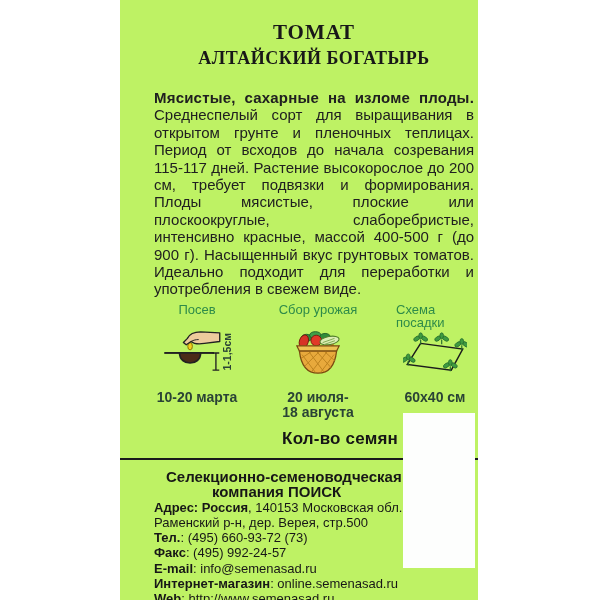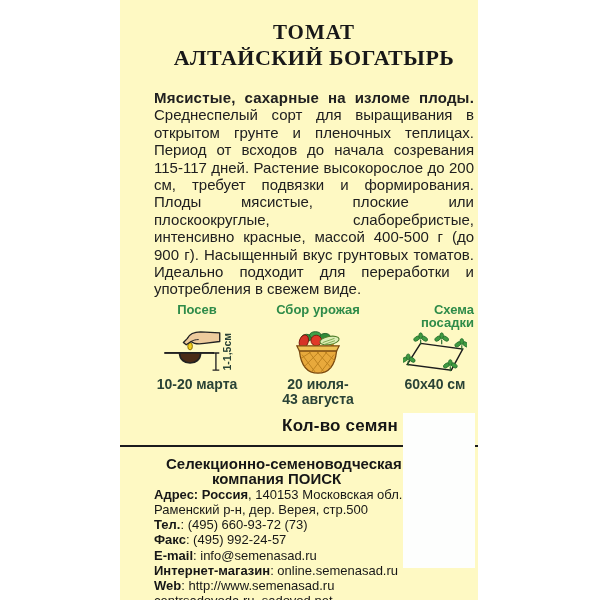--- a/index.html
+++ b/index.html
@@ -4,66 +4,66 @@
 <style>
   html,body{margin:0;padding:0;}
   body{
     width:600px;height:600px;position:relative;overflow:hidden;
     background:#ffffff;
     font-family:"Liberation Sans", sans-serif;
     color:#1e1e1e;
   }
   .packet{
     position:absolute;left:120px;top:0;width:358px;height:600px;
-    background:#fef9c3;
+    background:#bef264;
   }
   .content{
     position:absolute;left:34px;top:0;width:320px;
     padding-top:20px;box-sizing:border-box;
   }
   .title{
     font-family:"Liberation Serif", serif;
     font-size:21px;line-height:25px;font-weight:600;
     text-align:center;letter-spacing:1px;color:#181818;
   }
   .variety{
     font-family:"Liberation Serif", serif;
-    font-size:22px;line-height:26px;font-weight:700;
+    font-size:18px;line-height:26px;font-weight:700;
     text-align:center;letter-spacing:.5px;color:#181818;
   }
   .desc{
     margin:18px 0 0 0;
     font-size:15px;line-height:17.4px;
     text-align:justify;color:#202020;
   }
   .desc b{letter-spacing:.2px;}
   
   .icons-row{
     margin-top:5px;display:flex;justify-content:space-between;align-items:flex-start;
   }
   .icol{display:flex;flex-direction:column;align-items:center;}
   .icol-1{width:86px;}
   .icol-2{width:72px;}
   .icol-3{width:84px;}
   .icol-4{width:78px;}
   .ilabel{
-    font-size:13px;line-height:13.5px;font-weight:700;
-    color:#2e8b49;text-align:right;min-height:27px;
+    font-size:13px;line-height:13.5px;font-weight:400;
+    color:#2e8b49;text-align:left;min-height:27px;
   }
   .iicon{height:44px;display:flex;align-items:center;justify-content:center;}
   .sow-wrap{display:flex;align-items:center;}
   .depth-note{
     writing-mode:vertical-rl;transform:rotate(180deg);
     font-size:10.5px;font-weight:700;color:#2a4336;line-height:11px;
   }
   .idate,.idate2{
     font-size:14px;line-height:15px;font-weight:700;
     color:#2a4336;text-align:center;white-space:nowrap;
   }
-  .idate{margin-top:3px;}
+  .idate{margin-top:16px;}
   
   .seed-qty{
     margin-top:9px;text-align:right;padding-right:2px;
   }
   .seed-qty b{font-size:17px;color:#161616;letter-spacing:.2px;}
   .seed-qty .tol{font-size:11.5px;color:#2a2a2a;margin-left:2px;}
   .divider{
     height:2px;background:#1b1b1b;
     margin:9px 0 9px -34px;width:358px;
   }
@@ -124,21 +124,21 @@
             <circle cx="28" cy="13" r="6" fill="#e13a28" stroke="#7a150c" stroke-width="1"></circle>
             <ellipse cx="43" cy="13" rx="11" ry="4.6" fill="#dcedb4" stroke="#4f7d2a" stroke-width="1.2" transform="rotate(-10 43 13)"></ellipse>
             <path d="M35,14 l14,-2.4 M36,16.5 l13,-2.2" stroke="#7ca84e" stroke-width="1" transform="rotate(-10 43 13)"></path>
             <path d="M6,19 H54 L51,25 H9 Z" fill="#eec153" stroke="#7a4a10" stroke-width="1.3"></path>
             <path d="M9,25 C11,43 18,50 30,50 C42,50 49,43 51,25 Z" fill="#e8a93c" stroke="#7a4a10" stroke-width="1.4"></path>
             <path d="M12,29 L27,49 M20,26 L37,49 M29,26 L45,44 M38,26 L49,36" stroke="#b97e1c" stroke-width="1"></path>
             <path d="M48,29 L33,49 M40,26 L23,48 M31,26 L15,42 M22,26 L11,33" stroke="#b97e1c" stroke-width="1"></path>
           </svg>
         </div>
         <div class="idate">20 июля-</div>
-        <div class="idate2">43 августа</div>
+        <div class="idate2">18 августа</div>
       </div>
 
       <div class="icol icol-4">
         <div class="ilabel">Схема посадки</div>
         <div class="iicon">
           <svg width="64" height="44" viewBox="0 0 66 46">
             <defs>
               <g id="sprig">
                 <path d="M0,2 V-3" stroke="#256b2d" stroke-width="1.2"></path>
                 <ellipse cx="-4" cy="-4" rx="3.6" ry="2.1" fill="#3f9b40" stroke="#256b2d" stroke-width="0.8" transform="rotate(-35 -4 -4)"></ellipse>

